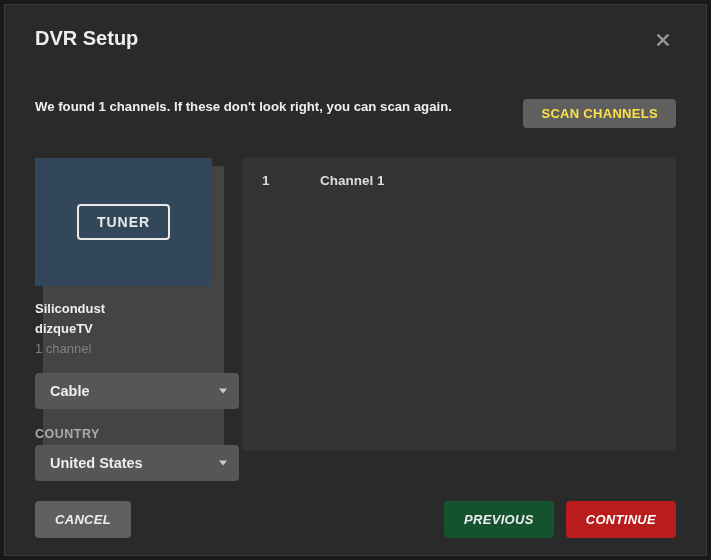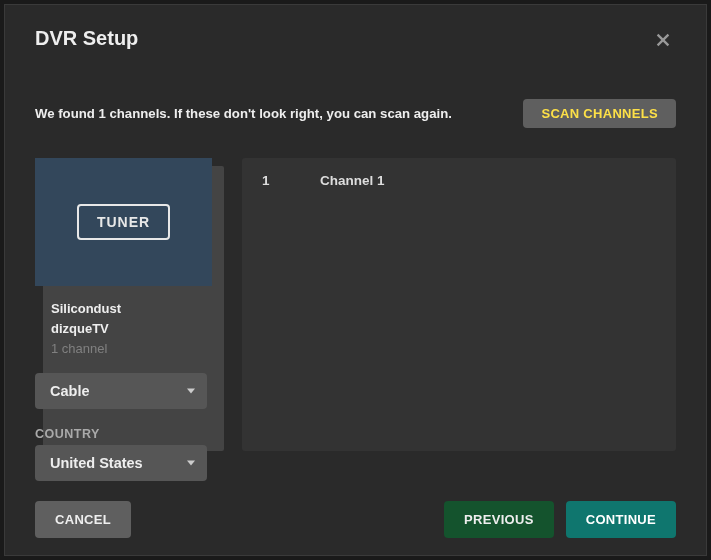--- a/index.html
+++ b/index.html
@@ -55,21 +55,20 @@
   }
   .modal-body {
     flex: 1;
     padding: 18px 30px 0 30px;
     display: flex;
     flex-direction: column;
   }
   .info-row {
     display: flex;
     justify-content: space-between;
-    align-items: center;
     margin-top: 28px;
     margin-bottom: 30px;
   }
   .info-text {
     font-size: 13.2px;
     font-weight: 600;
     color: #eee;
   }
   .scan-btn {
     background: #5f5f5f;
@@ -119,40 +118,39 @@
     font-size: 14px;
     font-weight: 700;
     letter-spacing: 1px;
   }
   .tuner-info {
     position: relative;
     z-index: 1;
     margin-top: 13px;
     font-size: 13px;
     line-height: 1.55;
-    margin-left: 16px;
   }
   .tuner-brand {
     color: #eee;
     font-weight: 600;
   }
   .tuner-name {
     color: #eee;
     font-weight: 600;
   }
   .tuner-channels {
     color: #808080;
   }
   .select-wrapper {
     position: relative;
     z-index: 1;
     margin-top: 14px;
   }
   .select-control {
-    width: 172px;
+    width: 204px;
     background: #565656;
     border: none;
     color: #eee;
     font-size: 14.5px;
     font-weight: 600;
     padding: 10px 30px 10px 15px;
     border-radius: 4px;
     cursor: pointer;
     display: flex;
     align-items: center;
@@ -209,31 +207,32 @@
     gap: 12px;
   }
   .btn {
     border: none;
     padding: 11px 20px;
     font-size: 13px;
     font-weight: 700;
     letter-spacing: 0.3px;
     border-radius: 4px;
     cursor: pointer;
+    font-style: italic;
   }
   .btn-cancel {
     background: #5f5f5f;
     color: #eee;
   }
   .btn-previous {
     background: #14532d;
     color: #eee;
   }
   .btn-continue {
-    background: #0f766e;
+    background: #b91c1c;
     color: #fff;
   }
 </style>
 </head>
 <body>
 
 <div class="modal">
 
   <div class="modal-header">
     <h1 class="modal-title">DVR Setup</h1>

